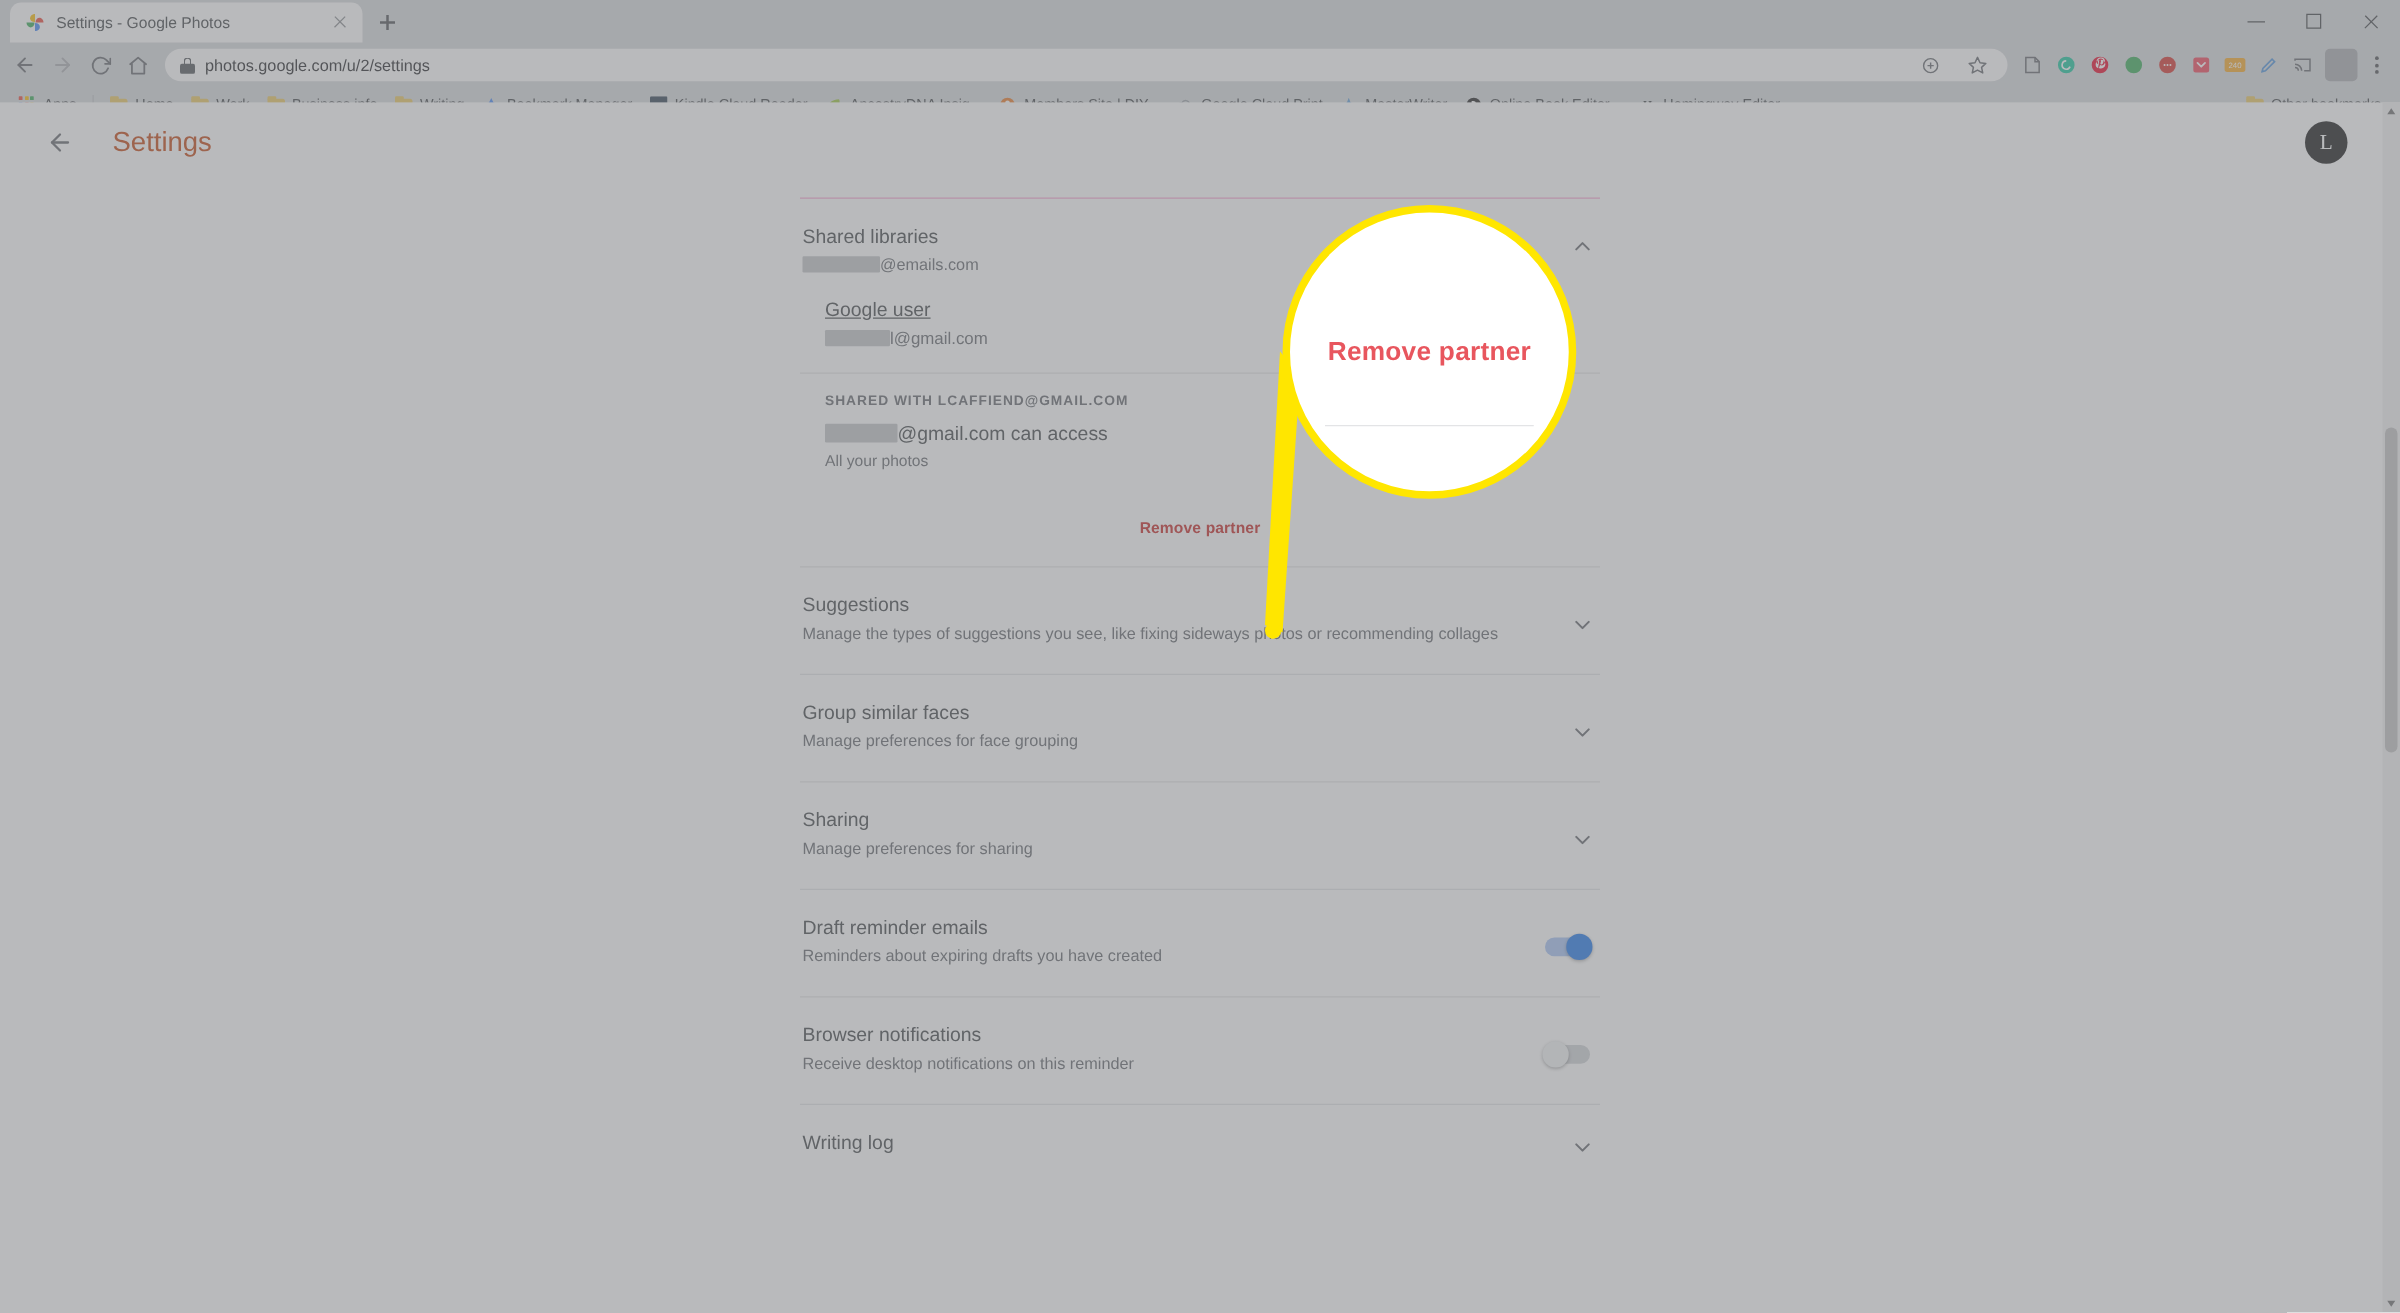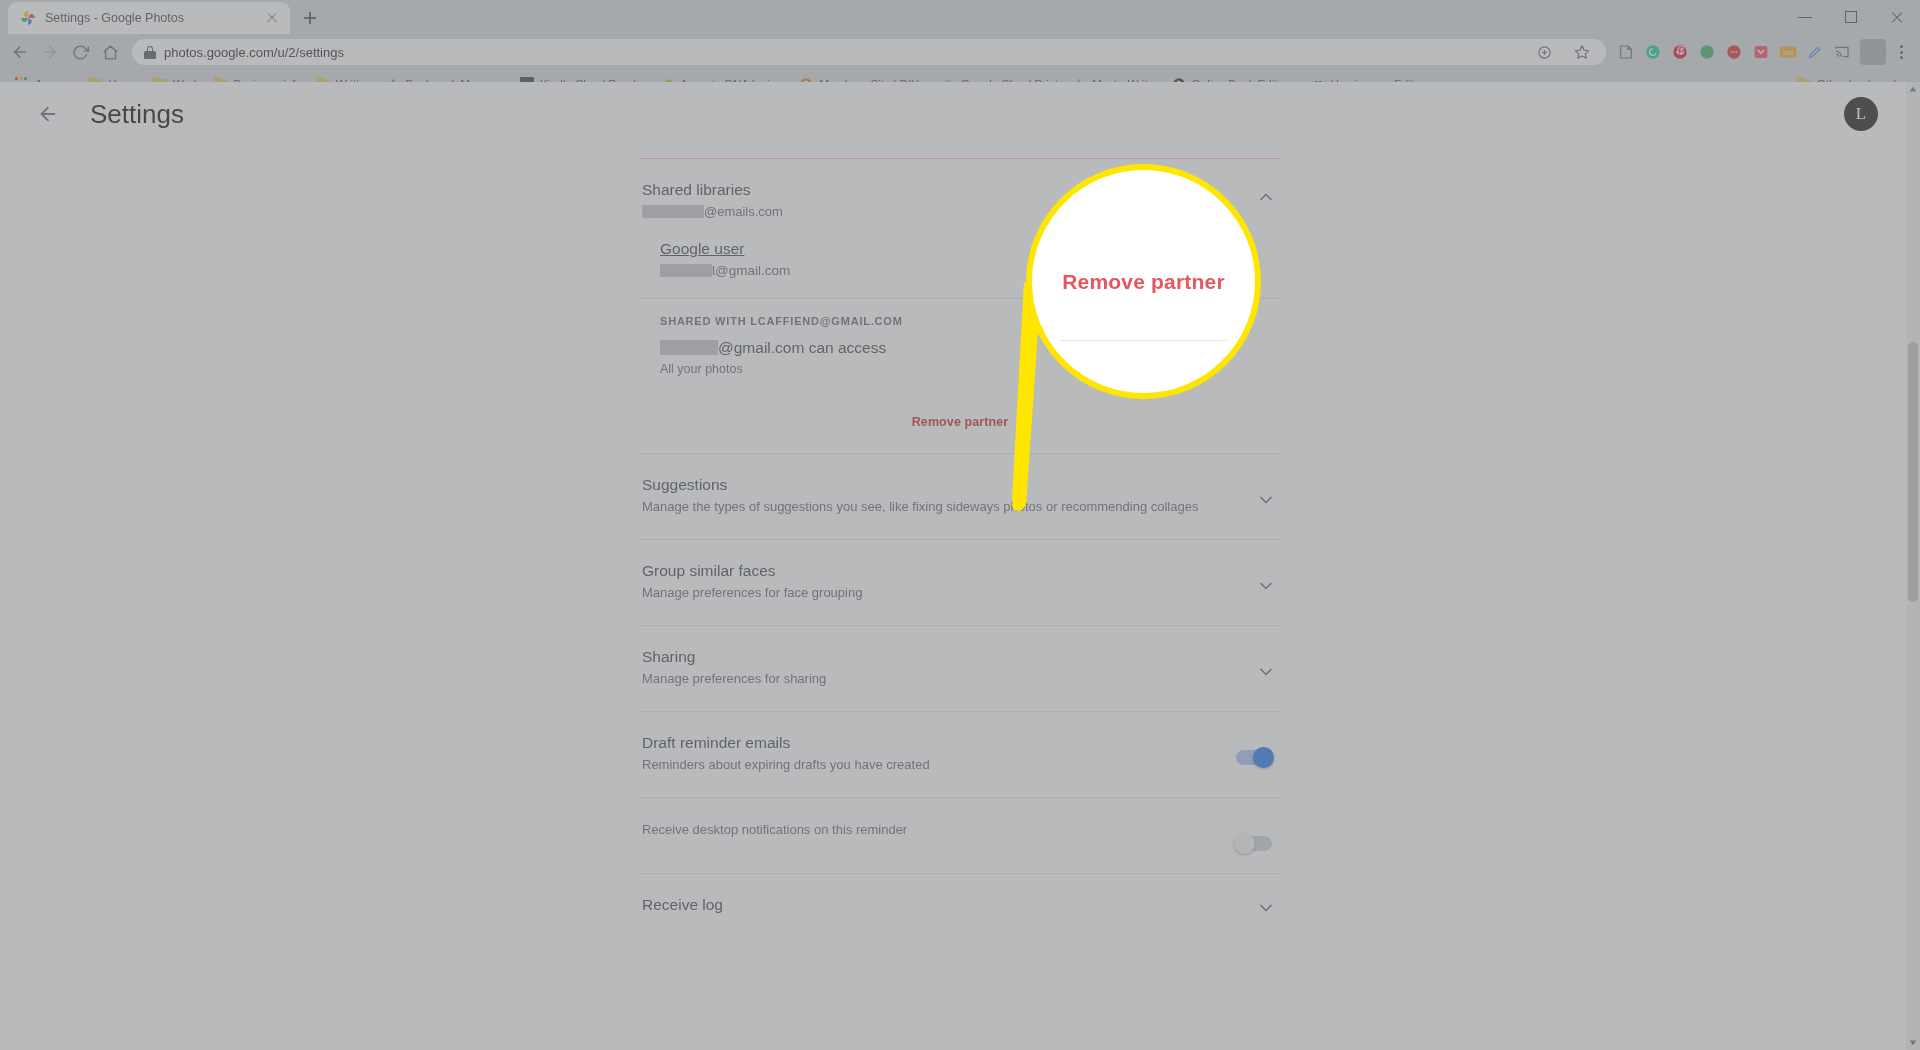--- a/index.html
+++ b/index.html
@@ -131,21 +131,21 @@
   
   .page {
     position: absolute; left: 0; top: 82px; width: 1920px; height: 968px;
     background: #ffffff; overflow: hidden;
   }
   .gp-header {
     height: 64px; display: flex; align-items: center; padding: 0 24px;
     background: #fff;
   }
   .back-arrow { width: 48px; height: 48px; display: flex; align-items: center; justify-content: center; color:#5f6368; }
-  .gp-title { font-size: 26px; color: #000000; margin-left: 18px; font-weight: 400; }
+  .gp-title { font-size: 22px; color: #c2410c; margin-left: 18px; font-weight: 400; }
   .gp-avatar {
     margin-left: auto; width: 34px; height: 34px; border-radius: 50%;
     background: #111; color: #fff; display:flex; align-items:center; justify-content:center;
     font-size: 17px; font-family: "Liberation Serif", serif; margin-right: 18px;
   }
 
   .settings-wrap { width: 640px; margin: 0 auto; padding-top: 12px; position: relative; }
   .row {
     border-top: 1px solid #e3e4e6; padding: 20px 2px 22px 2px; position: relative;
     display: flex; align-items: flex-start;
@@ -570,30 +570,31 @@
             <div class="row-title">Draft reminder emails</div>
             <div class="row-sub">Reminders about expiring drafts you have created</div>
           </div>
           <span class="toggle on">
               <span class="knob"></span>
             </span>
         </div>
 
         <div class="row">
           <div class="row-main">
+            <div class="row-title">Browser notifications</div>
             <div class="row-sub">Receive desktop notifications on this reminder</div>
           </div>
           <span class="toggle off">
               <span class="knob"></span>
             </span>
         </div>
 
         <div class="row">
           <div class="row-main">
-            <div class="row-title">Receive log</div>
+            <div class="row-title">Writing log</div>
           </div>
           <span class="chev" style="margin-top:2px;">
             <svg width="20" height="20" viewBox="0 0 24 24" fill="none" stroke="currentColor" stroke-width="2" stroke-linecap="round" stroke-linejoin="round">
                 <polyline points="6 9 12 15 18 9"></polyline>
               </svg>
           </span>
         </div>
       </div>
 
       <div class="pagescroll">

